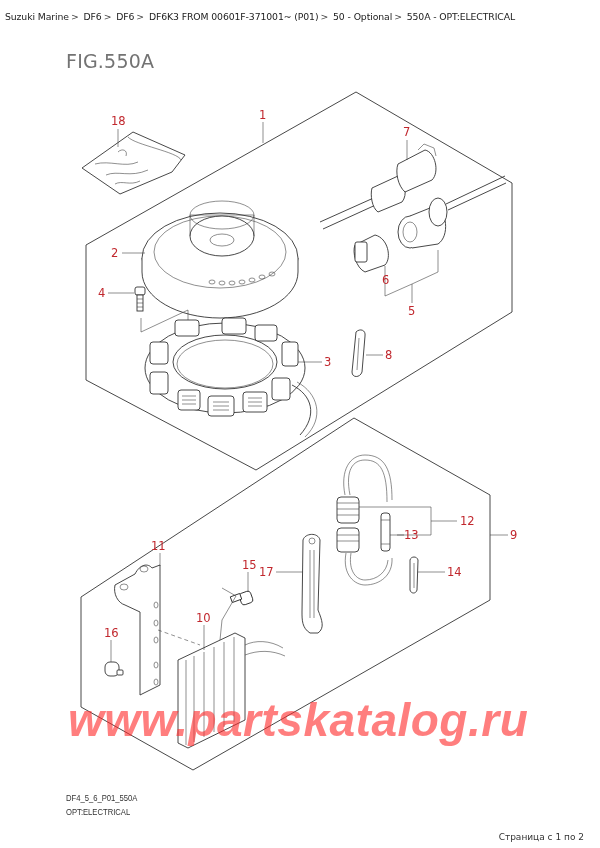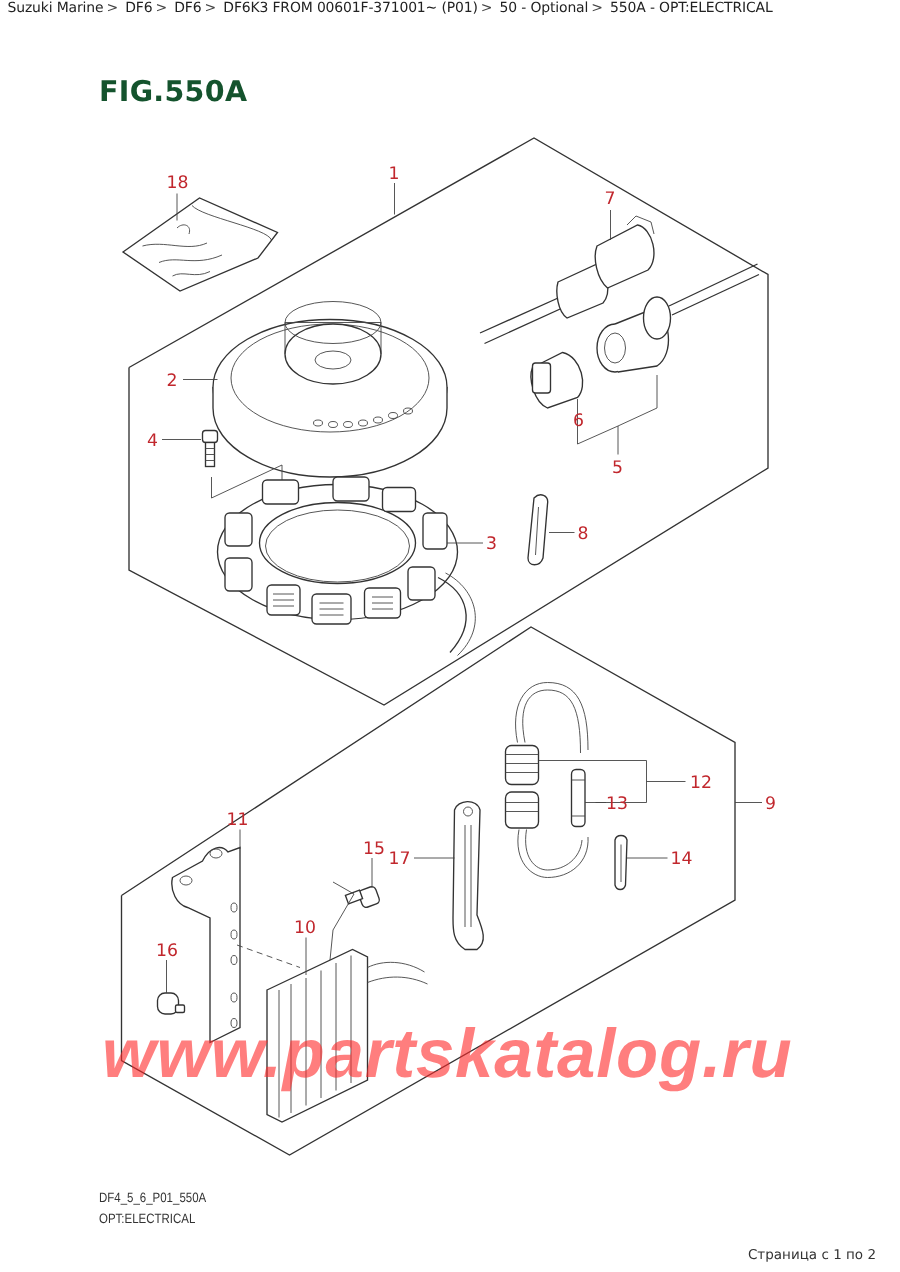--- a/index.html
+++ b/index.html
@@ -1,26 +1,26 @@
 <!DOCTYPE html>
 <html><head>
 <meta charset="utf-8">
 <style>
   html, body { margin: 0; padding: 0; background: #ffffff; }
   body { width: 600px; height: 848px; position: relative; overflow: hidden; font-family: "DejaVu Sans", sans-serif; }
-  .breadcrumb { position: absolute; left: 5px; top: 0; font-size: 9.3px; color: #222; white-space: nowrap; letter-spacing: -0.1px; }
+  .breadcrumb { position: absolute; left: 5px; top: 11px; font-size: 9.3px; color: #222; white-space: nowrap; letter-spacing: -0.1px; }
   .breadcrumb a { color: #222; text-decoration: none; }
   .breadcrumb .sep { color: #444; margin: 0 2px; }
-  .fig-title { position: absolute; left: 66px; top: 50px; font-size: 19px; font-weight: bold; color: #14532d; letter-spacing: 0.2px; }
+  .fig-title { position: absolute; left: 66px; top: 50px; font-size: 19px; font-weight: normal; color: #737373; letter-spacing: 0.2px; }
   svg.diagram { position: absolute; left: 0; top: 0; }
   .callout { fill: #c1272d; font-family: "DejaVu Sans", sans-serif; font-size: 11.5px; }
   .ln { stroke: #333; stroke-width: 0.9; fill: none; }
   .pt { stroke: #333; stroke-width: 0.9; fill: #fff; }
   .thin { stroke: #444; stroke-width: 0.6; fill: none; }
-  .watermark { position: absolute; left: 68px; top: 675px; font-family: "Liberation Sans", sans-serif; font-weight: bold; font-style: italic; font-size: 46px; color: rgba(255,40,40,0.6); letter-spacing: 0.5px; white-space: nowrap; }
+  .watermark { position: absolute; left: 68px; top: 693px; font-family: "Liberation Sans", sans-serif; font-weight: bold; font-style: italic; font-size: 46px; color: rgba(255,40,40,0.6); letter-spacing: 0.5px; white-space: nowrap; }
   .code { position: absolute; left: 66px; top: 793px; font-size: 9px; color: #333; font-family: "Liberation Sans", sans-serif; transform: scaleX(0.85); transform-origin: left; }
   .subtitle { position: absolute; left: 66px; top: 807px; font-size: 9px; color: #333; font-family: "Liberation Sans", sans-serif; transform: scaleX(0.85); transform-origin: left; }
   .pager { position: absolute; right: 16px; top: 832px; font-size: 9px; color: #333; }
 </style>
 </head>
 <body>
 
 <div class="breadcrumb">
   <a>Suzuki Marine</a><span class="sep">&gt;</span>
   <a>DF6</a><span class="sep">&gt;</span>

